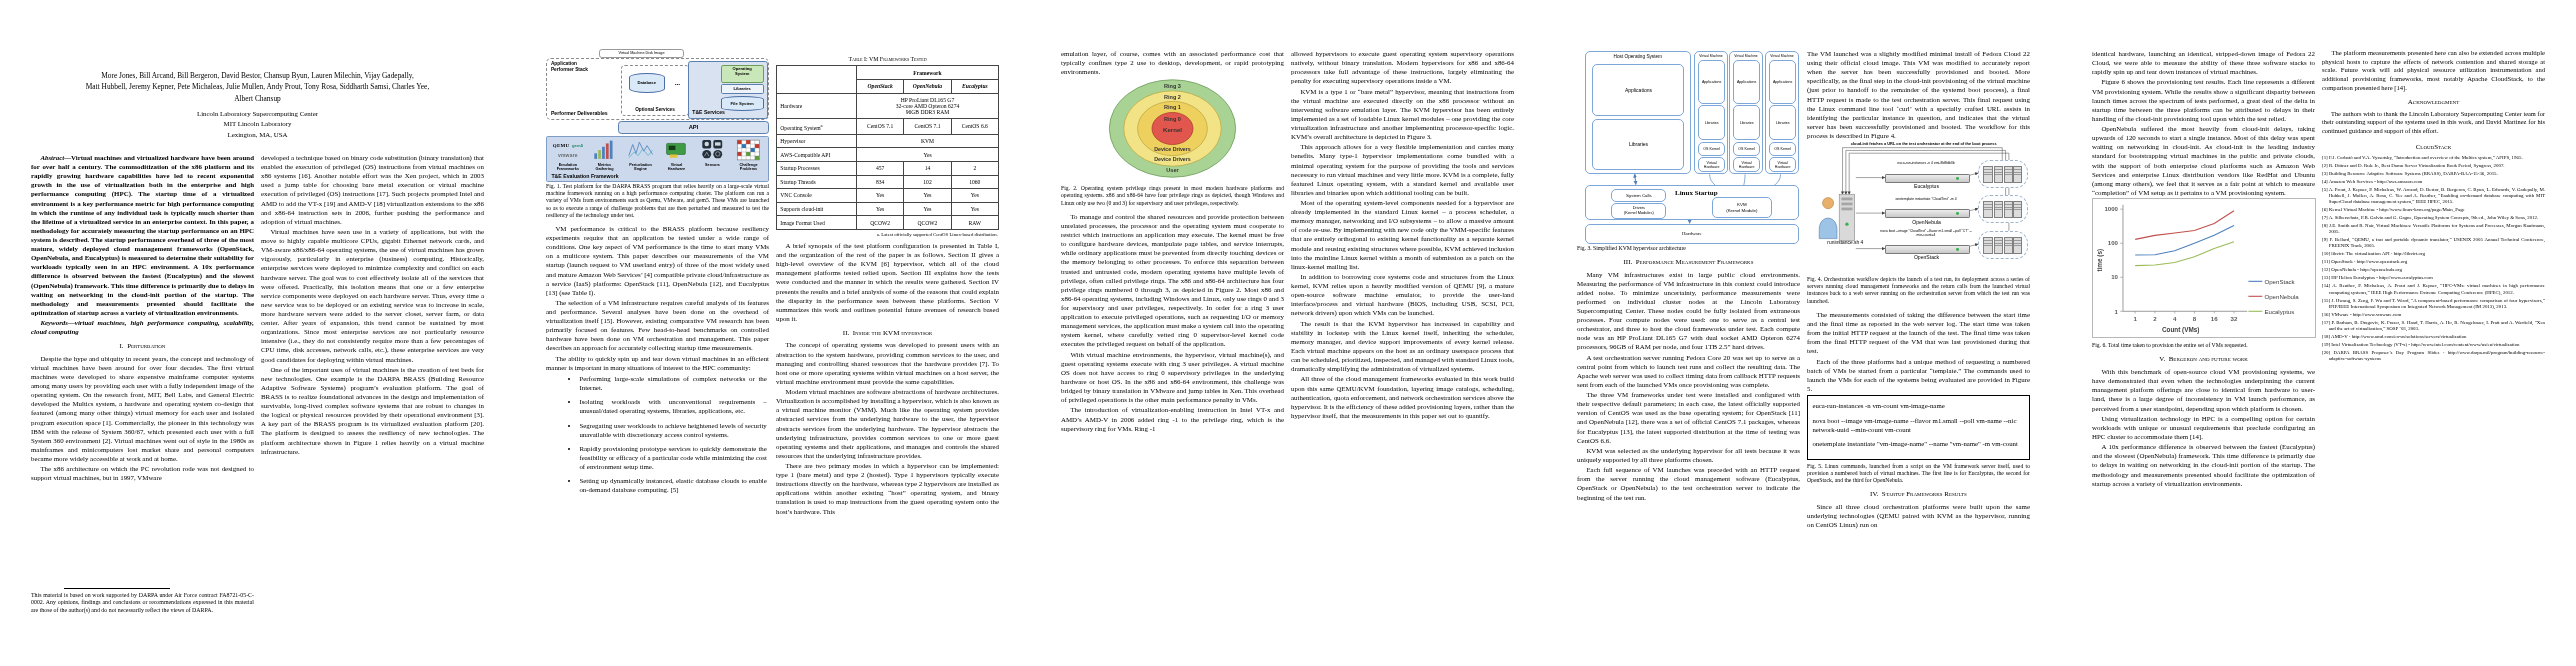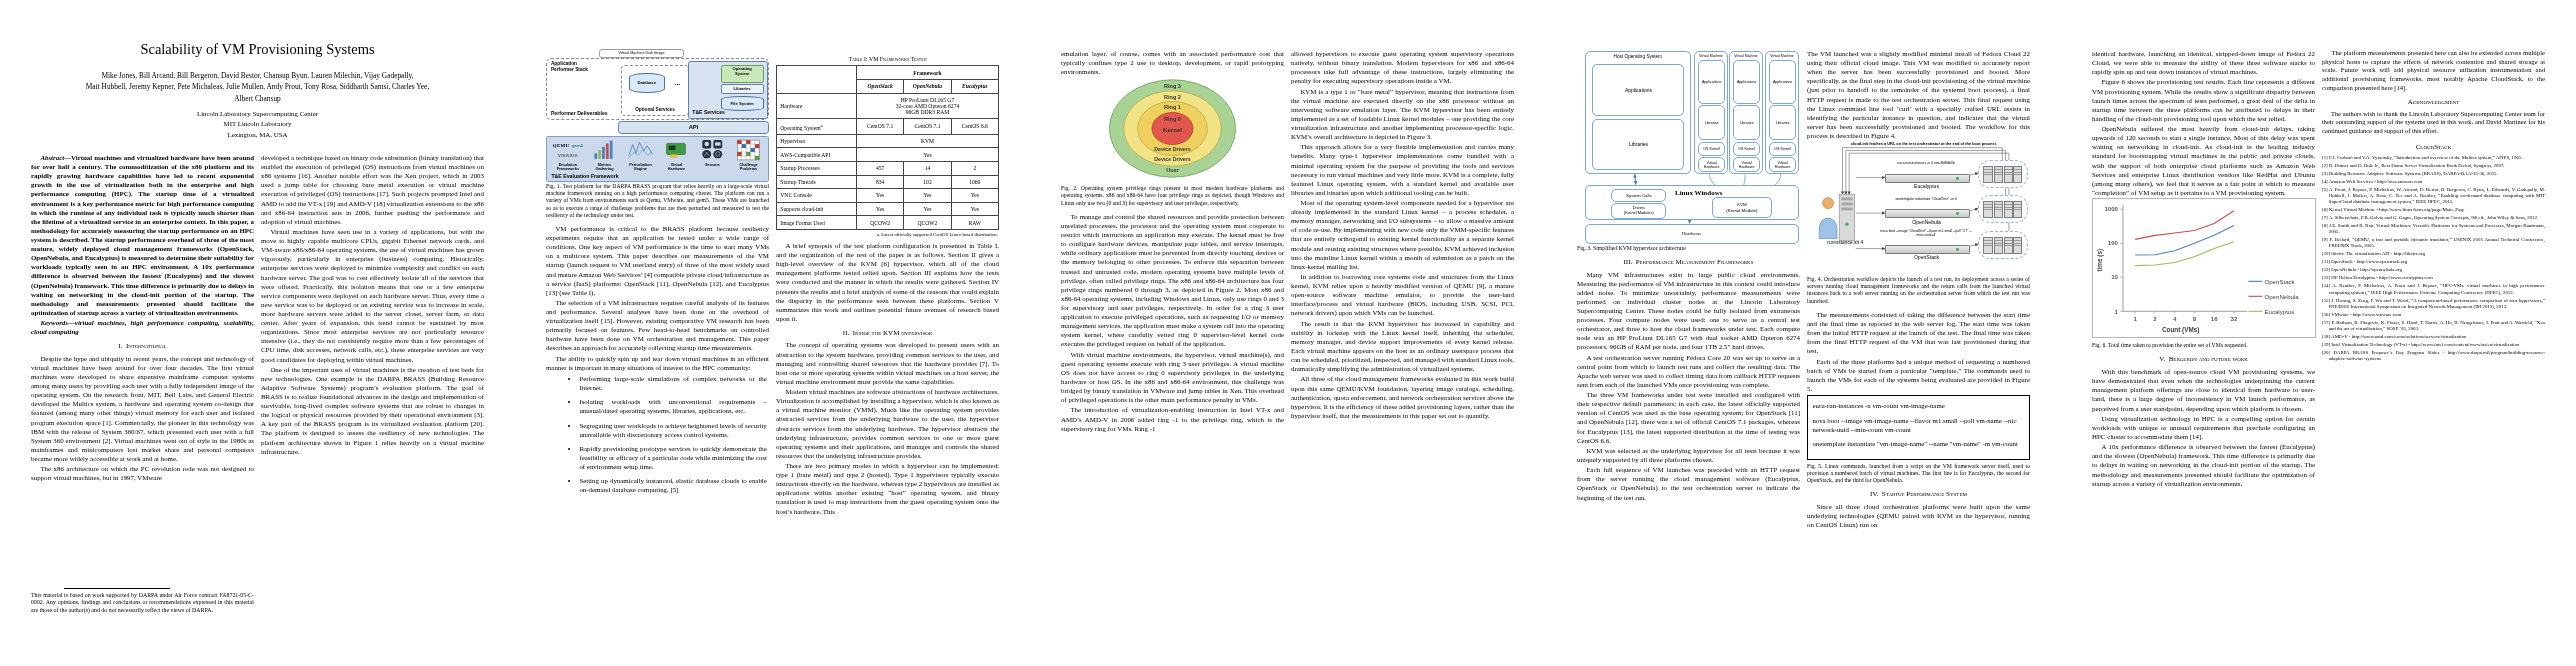--- a/index.html
+++ b/index.html
@@ -98,36 +98,35 @@
   .lgt{font:11px "Liberation Sans",sans-serif;fill:#404040;}
   
   .refs .ref-item{font-size:4.9px;line-height:1.25;text-align:justify;margin:0 0 1.9px 0;
                   padding-left:6.7px;text-indent:-6.7px;}
   .ackp{font-size:6.4px;line-height:1.3;text-align:justify;text-indent:9px;margin:0;}
 </style>
 </head>
 <body>
 
 <div class="page" id="pg1">
-  <div class="title">Scalability of VM Provisioning Systems</div>
   <div class="authors">
-    <div>Mike Jones, Bill Arcand, Bill Bergeron, David Bestor, Chansup Byun, Lauren Milechin, Vijay Gadepally,</div>
+    <div>More Jones, Bill Arcand, Bill Bergeron, David Bestor, Chansup Byun, Lauren Milechin, Vijay Gadepally,</div>
     <div>Matt Hubbell, Jeremy Kepner, Pete Michaleas, Julie Mullen, Andy Prout, Tony Rosa, Siddharth Samsi, Charles Yee,</div>
     <div>Albert Chansup</div>
   </div>
   <div class="affil">
     <div>Lincoln Laboratory Supercomputing Center</div>
     <div>MIT Lincoln Laboratory</div>
     <div>Lexington, MA, USA</div>
   </div>
 
   <div class="col cl" style="top:153px">
     <p class="b nt abs"><i style="text-indent:9.4px;display:inline-block;">Abstract—</i><span>Virtual machines and virtualized hardware have been around for over half a century.  The commoditization of the x86 platform and its rapidly growing hardware capabilities have led to recent exponential growth in the use of virtualization both in the enterprise and high performance computing (HPC).  The startup time of a virtualized environment is a key performance metric for high performance computing in which the runtime of any individual task is typically much shorter than the lifetime of a virtualized service in an enterprise context.  In this paper, a methodology for accurately measuring the startup performance on an HPC system is described.  The startup performance overhead of three of the most mature, widely deployed cloud management frameworks (OpenStack, OpenNebula, and Eucalyptus) is measured to determine their suitability for workloads typically seen in an HPC environment.  A 10x performance difference is observed between the fastest (Eucalyptus) and the slowest (OpenNebula) framework.  This time difference is primarily due to delays in waiting on networking in the cloud-init portion of the startup.  The methodology and measurements presented should facilitate the optimization of startup across a variety of virtualization environments.</span></p>
     <p class="b kw"><span>Keywords—</span><span>virtual machines, high performance computing, scalability, cloud computing</span></p>
-    <div class="sec"><span>I.</span>&nbsp;&nbsp;<span class="sc">International</span></div>
+    <div class="sec"><span>I.</span>&nbsp;&nbsp;<span class="sc">Perturbation</span></div>
     <p class="b">Despite the hype and ubiquity in recent years, the concept and technology of virtual machines have been around for over four decades.  The first virtual machines were developed to share expensive mainframe computer systems among many users by providing each user with a fully independent image of the operating system.  On the research front, MIT, Bell Labs, and General Electric developed the Multics system, a hardware and operating system co-design that featured (among many other things) virtual memory for each user and isolated program execution space [1].  Commercially, the pioneer in this technology was IBM with the release of System 360/67, which presented each user with a full System 360 environment [2].  Virtual machines went out of style in the 1980s as mainframes and minicomputers lost market share and personal computers became more widely accessible at work and at home.</p>
     <p class="b">The x86 architecture on which the PC revolution rode was not designed to support virtual machines, but in 1997, VMware</p>
   </div>
   <div class="fn">
     <div class="fnrule"></div>
     <span>This material is based on work supported by DARPA under Air Force contract FA8721-05-C-0002.  Any opinions, findings and conclusions or recommendations expressed in this material are those of the author(s) and do not necessarily reflect the views of DARPA.</span>
   </div>
 
   <div class="col cr" style="top:153px">
     <p class="b nt">developed a technique based on binary code substitution (binary translation) that enabled the execution of privileged (OS) instructions from virtual machines on x86 systems [16]. Another notable effort was the Xen project, which in 2003 used a jump table for choosing bare metal execution or virtual machine execution of privileged (OS) instructions [17].  Such projects prompted Intel and AMD to add the VT-x [19] and AMD-V [18] virtualization extensions to the x86 and x86-64 instruction sets in 2006, further pushing the performance and adoption of virtual machines.</p>
@@ -412,21 +411,21 @@
         <div class="bx cen" style="left:2.8px;top:105px;width:25.6px;height:13.3px;font-size:3.6px;white-space:pre-line">Virtual
 Hardware</div>
       </div>
       <div class="bx" style="left:7.8px;top:136px;width:212px;height:33px">
         <div class="bx cen" style="left:25.6px;top:2.8px;width:53px;height:11px;font-size:4.4px">System Calls</div>
         <div class="bx cen" style="left:25.6px;top:16.7px;width:53px;height:14.5px;font-size:3.9px;white-space:pre-line">Drivers
 (Kernel Modules)</div>
         <div class="bx cen" style="left:126px;top:11px;width:58px;height:19px;font-size:4.4px;white-space:pre-line">KVM
 (Kernel Module)</div>
       </div>
-      <div class="f3-lk">Linux Windows</div>
+      <div class="f3-lk">Linux Startup</div>
       <div class="bx cen f3-hw" style="left:7.8px;top:175px;width:212px;height:18px">Hardware</div>
     </div>
     <div class="cap capc">Fig. 3.   Simplified KVM hypervisor architecture</div>
 
     <div class="sec"><span>III.</span>&nbsp;&nbsp;<span class="sc">Performance Measurement Frameworks</span></div>
     <p class="b">Many VM infrastructures exist in large public cloud environments.     Measuring the performance of VM infrastructure in this context could introduce added noise.  To minimize uncertainty, performance measurements were performed on individual cluster nodes at the Lincoln Laboratory Supercomputing Center.   These nodes could be fully isolated from extraneous processes.  Four compute nodes were used: one to serve as a central test orchestrator, and three to host the cloud frameworks under test.  Each compute node was an HP ProLiant DL165 G7 with dual socket AMD Opteron 6274 processors, 96GB of RAM per node, and four 1TB 2.5” hard drives.</p>
     <p class="b">A test orchestration server running Fedora Core 20 was set up to serve as a central point from which to launch test runs and collect the resulting data.  The Apache web server was used to collect timing data from callback HTTP requests sent from each of the launched VMs once provisioning was complete.</p>
     <p class="b">The three VM frameworks under test were installed and configured with their respective default parameters; in each case, the latest officially supported version of CentOS was used as the base operating system; for OpenStack [11] and OpenNebula [12], there was a set of official CentOS 7.1 packages, whereas for Eucalyptus [13], the latest supported distribution at the time of testing was CentOS 6.6.</p>
     <p class="b">KVM was selected as the underlying hypervisor for all tests because it was uniquely supported by all three platforms chosen.</p>
     <p class="b">Each full sequence of VM launches was preceded with an HTTP request from the server running the cloud management software (Eucalyptus, OpenStack or OpenNebula) to the test orchestration server to indicate the beginning of the test run.</p>
@@ -554,21 +553,21 @@
     <p class="b">The measurements consisted of taking the difference between the start time and the final time as reported in the web server log.   The start time was taken from the initial HTTP request at the launch of the test.  The final time was taken from the final HTTP request of the VM that was last provisioned during that test.</p>
     <p class="b">Each of the three platforms had a unique method of requesting a numbered batch of VMs be started from a particular “template.”   The commands used to launch the VMs for each of the systems being evaluated are provided in Figure 5.</p>
 
     <div class="f5">
         <div class="code-line">euca-run-instances -n vm-count vm-image-name</div>
         <div class="code-line">nova boot --image vm-image-name --flavor m1.small --poll vm-name --nic network-uuid --min-count vm-count</div>
         <div class="code-line">onetemplate instantiate "vm-image-name" --name "vm-name" -m vm-count</div>
       </div>
     <div class="cap">Fig. 5.   Linux commands, launched from a script on the VM framework server itself, used to provision a numbered batch of virtual machines.  The first line is for Eucalyptus, the second for OpenStack, and the third for OpenNebula.</div>
 
-    <div class="sec"><span>IV.</span>&nbsp;&nbsp;<span class="sc">Startup Performance System</span></div>
+    <div class="sec"><span>IV.</span>&nbsp;&nbsp;<span class="sc">Startup Frameworks Results</span></div>
     <p class="b">Since all three cloud orchestration platforms were built upon the same underlying technologies (QEMU paired with KVM as the hypervisor, running on CentOS Linux) run on</p>
   </div>
 </div>
 
 <div class="page" id="pg5">
   <div class="col cl" style="top:49px">
     <p class="b nt">identical hardware, launching an identical, stripped-down image of Fedora 22 Cloud, we were able to measure the ability of these three software stacks to rapidly spin up and tear down instances of virtual machines.</p>
     <p class="b">Figure 6 shows the provisioning test results.  Each line represents a different VM provisioning system.   While the results show a significant disparity between launch times across the spectrum of tests performed, a great deal of the delta in startup time between the three platforms can be attributed to delays in their handling of the cloud-init provisioning tool upon which the test relied.</p>
     <p class="b">OpenNebula suffered the most heavily from cloud-init delays, taking upwards of 120 seconds to start a single instance. Most of this delay was spent waiting on networking in cloud-init. As cloud-init is the leading industry standard for bootstrapping virtual machines in the public and private clouds, with the support of both enterprise cloud platforms such as Amazon Web Services and enterprise Linux distribution vendors like RedHat and Ubuntu (among many others), we feel that it serves as a fair point at which to measure “completion” of VM setup as it pertains to a VM provisioning system.</p>
 

